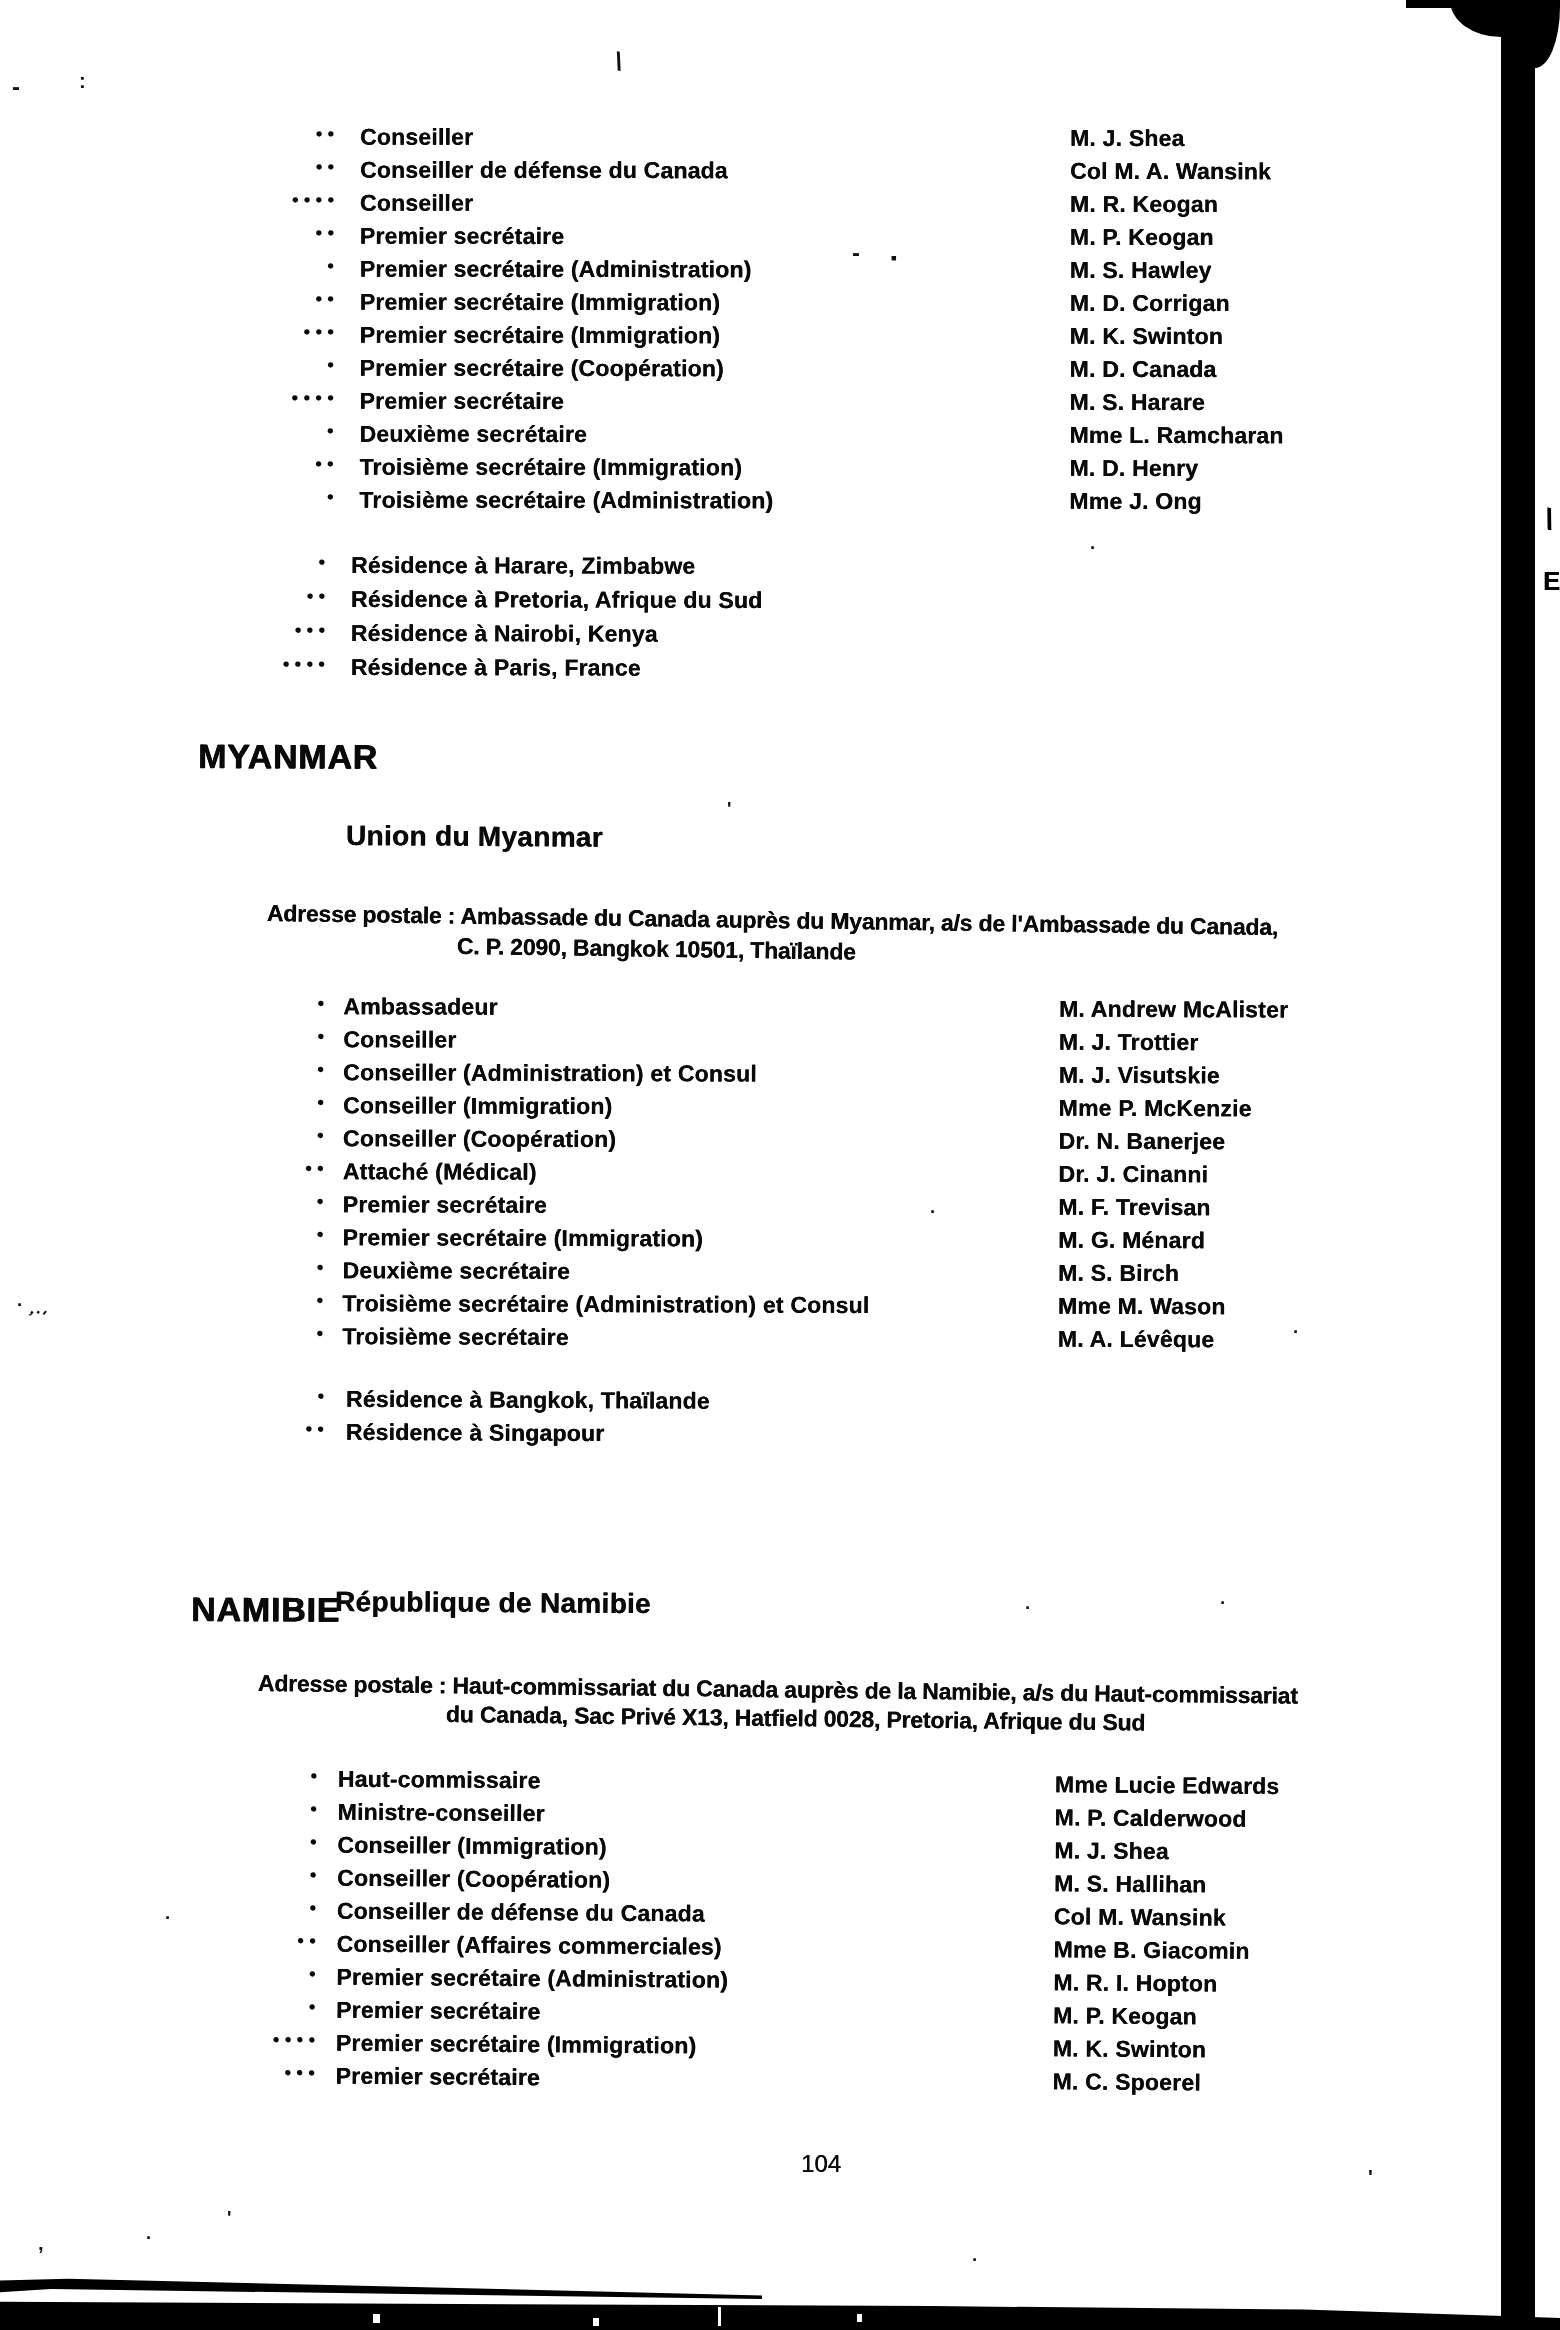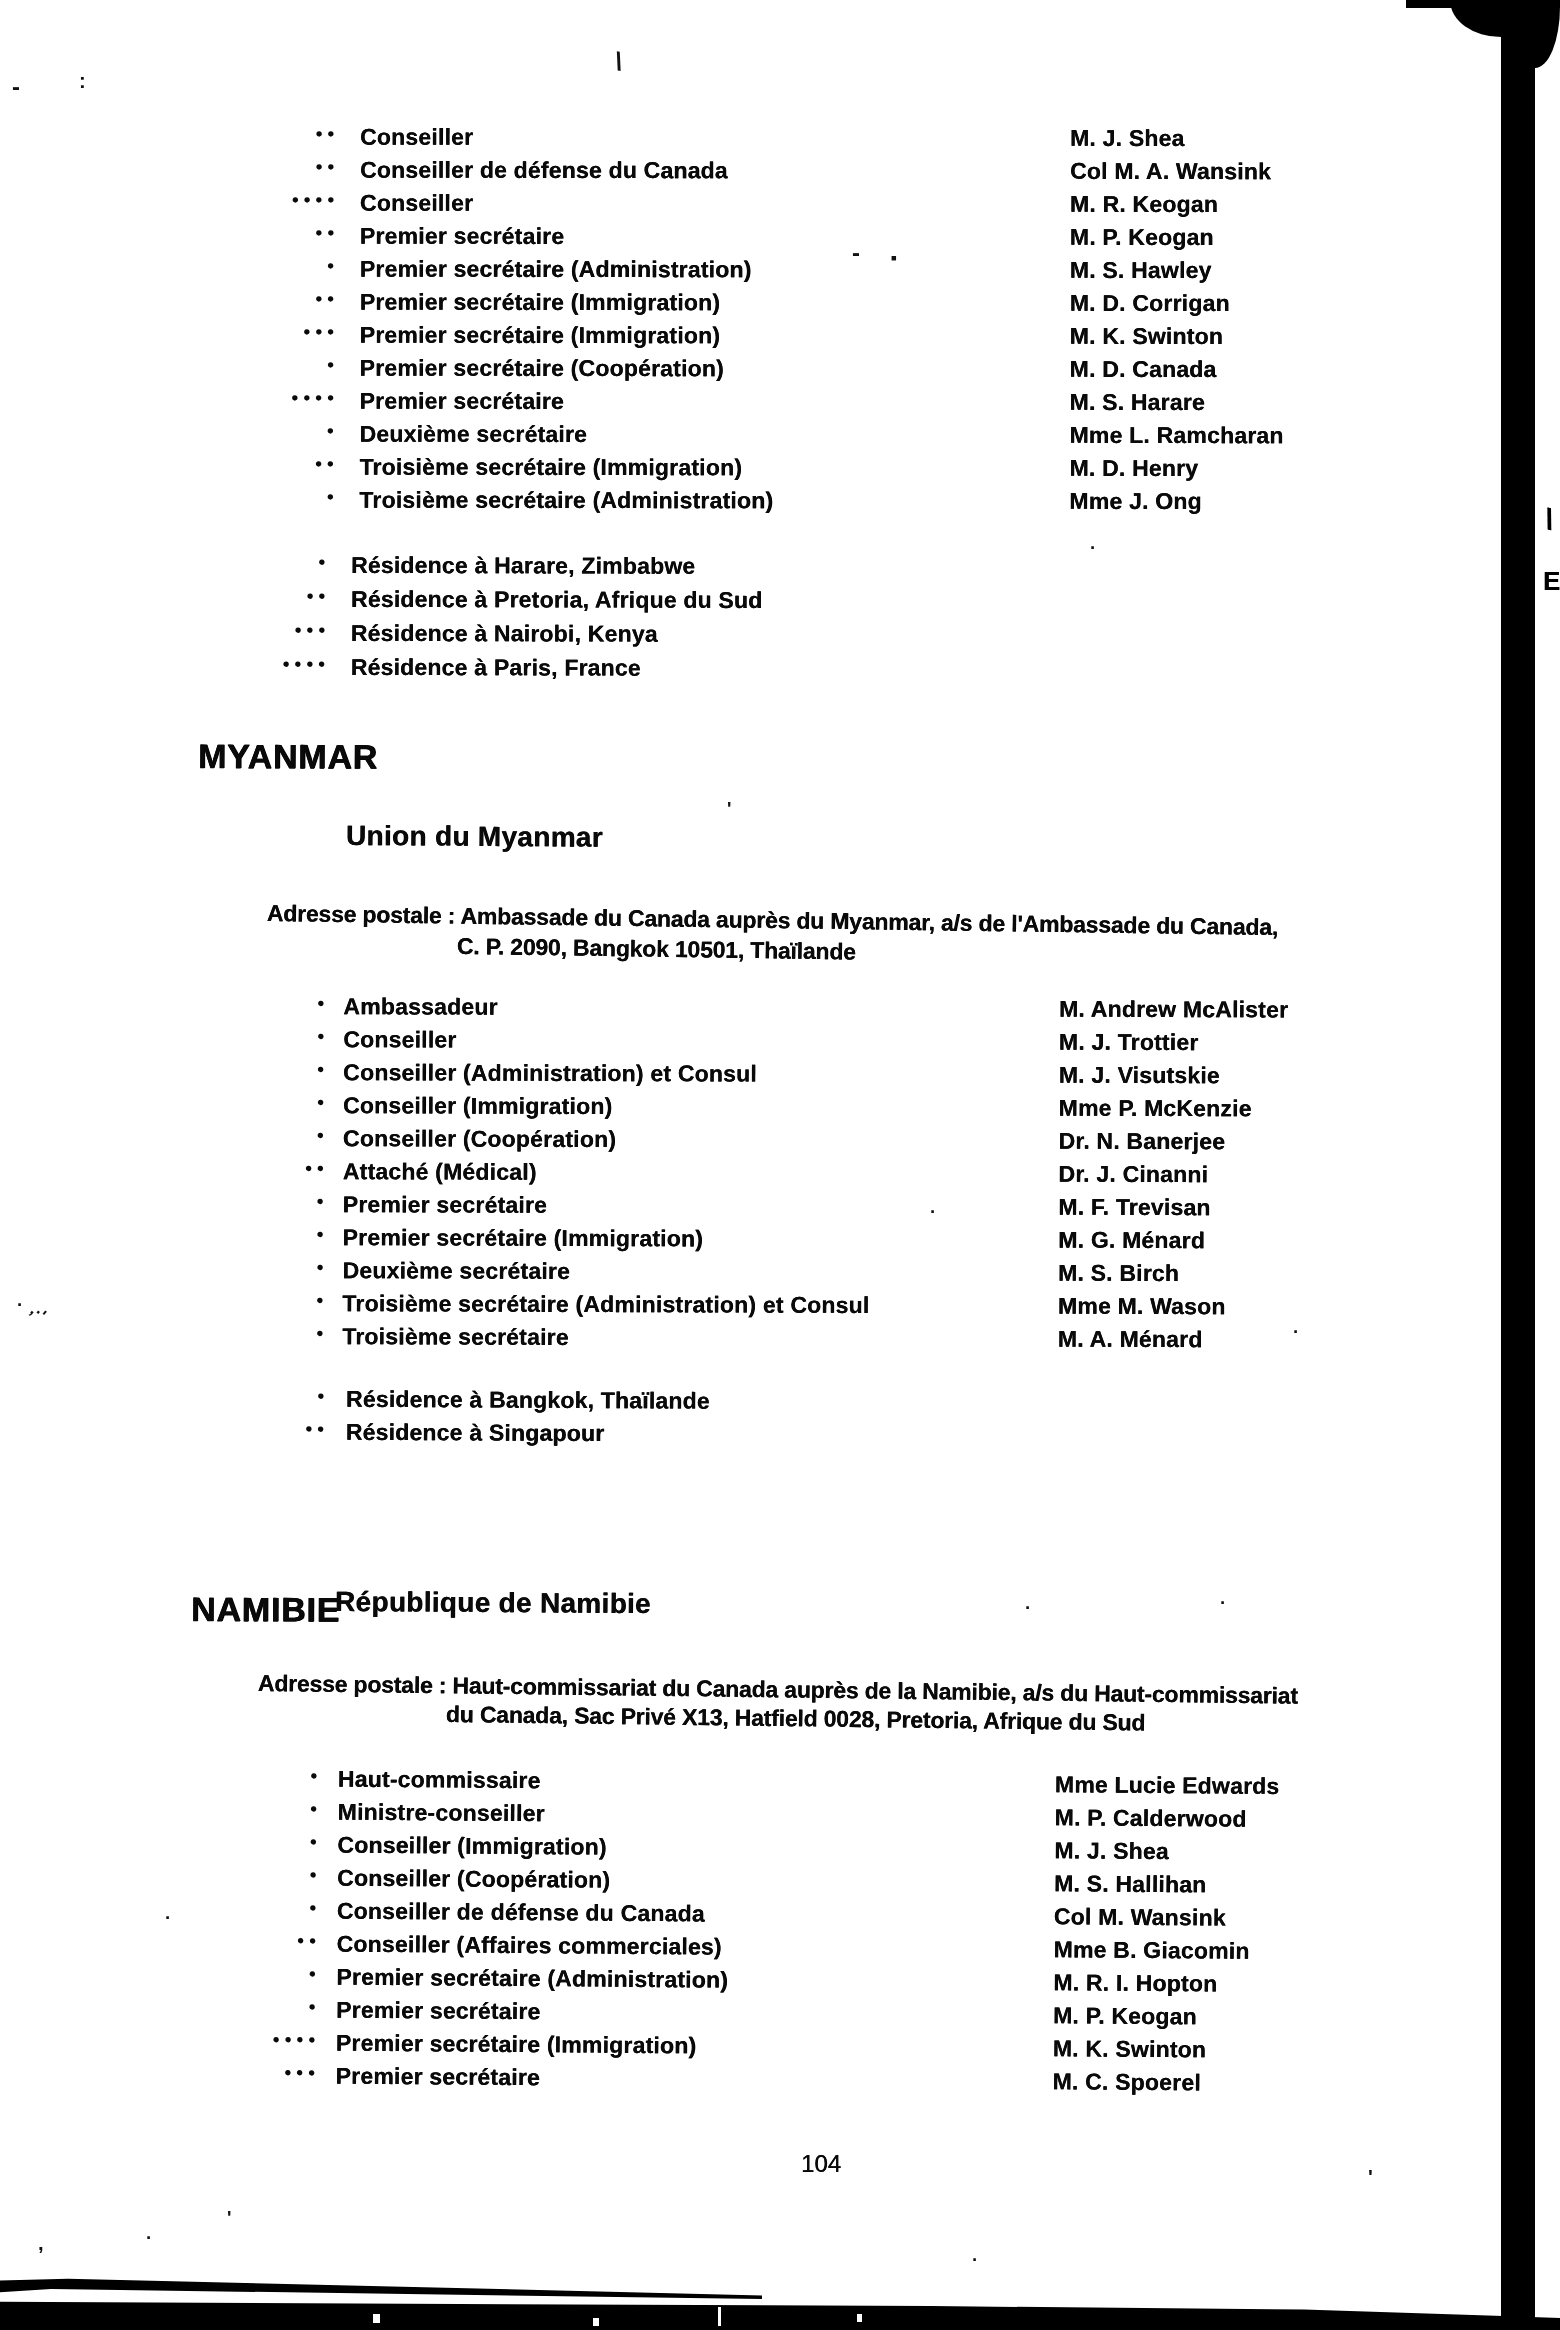--- a/index.html
+++ b/index.html
@@ -235,21 +235,21 @@
 
       <div class="row myrow">
         <span class="stars">●</span>
         <span class="title">Troisième secrétaire (Administration) et Consul</span>
         <span class="name">Mme M. Wason</span>
       </div>
 
       <div class="row myrow">
         <span class="stars">●</span>
         <span class="title">Troisième secrétaire</span>
-        <span class="name">M. A. Ménard</span>
+        <span class="name">M. A. Lévêque</span>
       </div>
     </div>
 
   <div class="abs" style="left:0;top:1381px;transform:rotate(0.3deg);transform-origin:left top;">
 
       <div class="row res2row">
         <span class="stars">●</span>
         <span class="rtext">Résidence à Bangkok, Thaïlande</span>
       </div>
 

